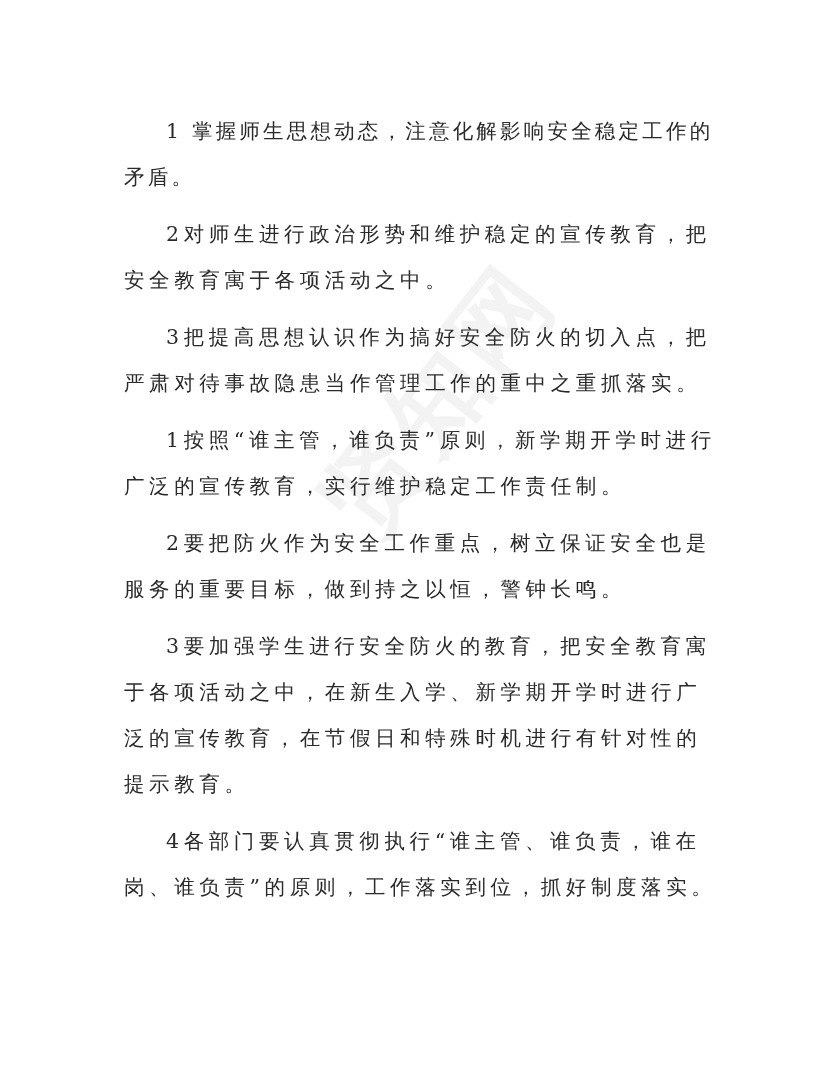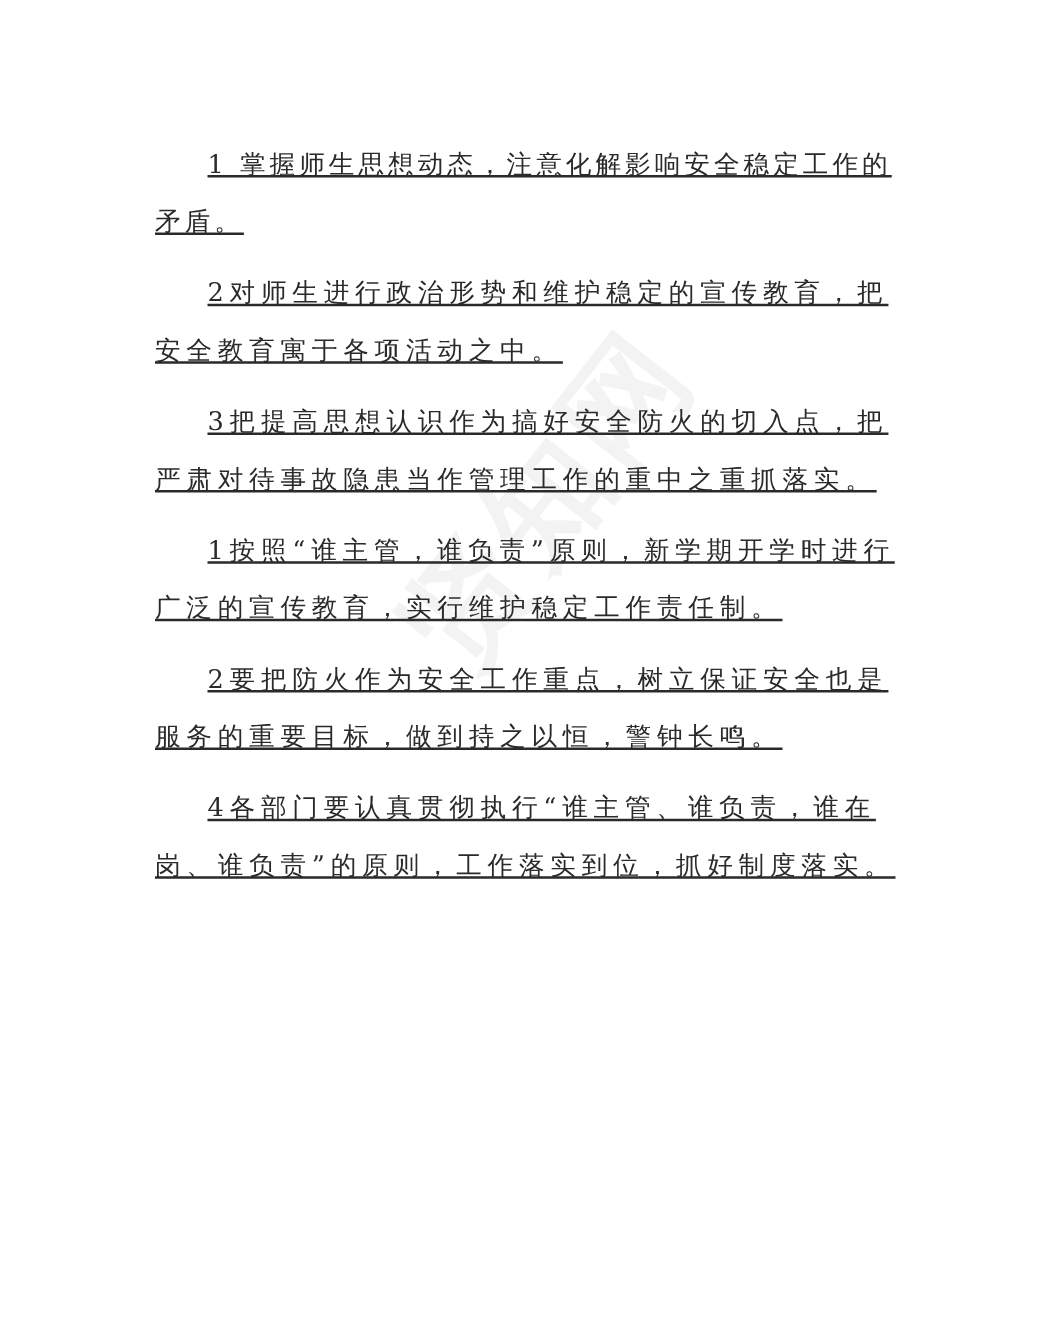--- a/index.html
+++ b/index.html
@@ -30,21 +30,20 @@
       width: 600px;
     }
     .para {
       font-size: 20.5px;
       line-height: 46px;
       letter-spacing: 4.6px;
       margin: 0 0 11px 0;
       text-indent: 42px;
       white-space: normal;
       word-break: break-all;
-      text-decoration: underline;
     }
     .para.first {
       letter-spacing: 3.2px;
     }
     .watermark {
       position: absolute;
       left: 270px;
       top: 300px;
       width: 340px;
       height: 200px;
@@ -65,15 +64,16 @@
 <body>
 
 <div class="page">
   <div class="watermark">贤知网</div>
   <div class="content">
     <p class="para first">1 掌握师生思想动态，注意化解影响安全稳定工作的矛盾。</p>
     <p class="para">2对师生进行政治形势和维护稳定的宣传教育，把安全教育寓于各项活动之中。</p>
     <p class="para">3把提高思想认识作为搞好安全防火的切入点，把严肃对待事故隐患当作管理工作的重中之重抓落实。</p>
     <p class="para">1按照“谁主管，谁负责”原则，新学期开学时进行广泛的宣传教育，实行维护稳定工作责任制。</p>
     <p class="para">2要把防火作为安全工作重点，树立保证安全也是服务的重要目标，做到持之以恒，警钟长鸣。</p>
+    <p class="para">3要加强学生进行安全防火的教育，把安全教育寓于各项活动之中，在新生入学、新学期开学时进行广泛的宣传教育，在节假日和特殊时机进行有针对性的提示教育。</p>
     <p class="para">4各部门要认真贯彻执行“谁主管、谁负责，谁在岗、谁负责”的原则，工作落实到位，抓好制度落实。</p>
   </div>
 </div>
 
 </body></html>

